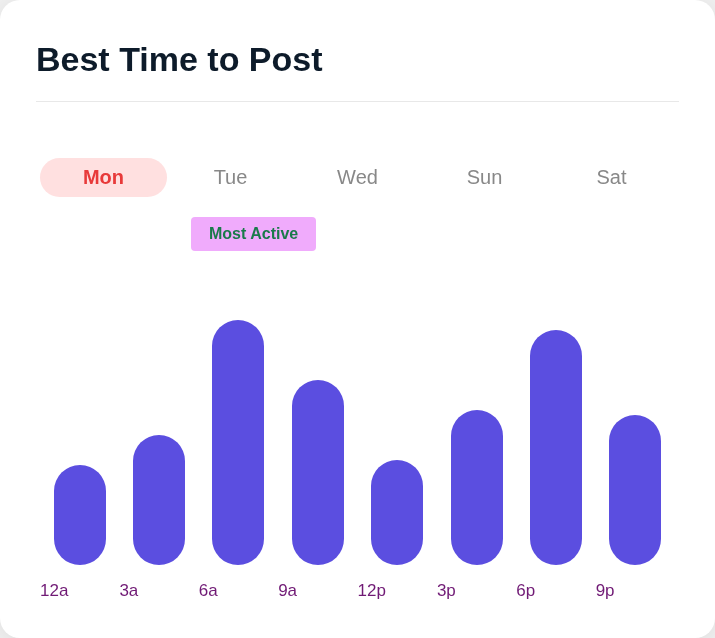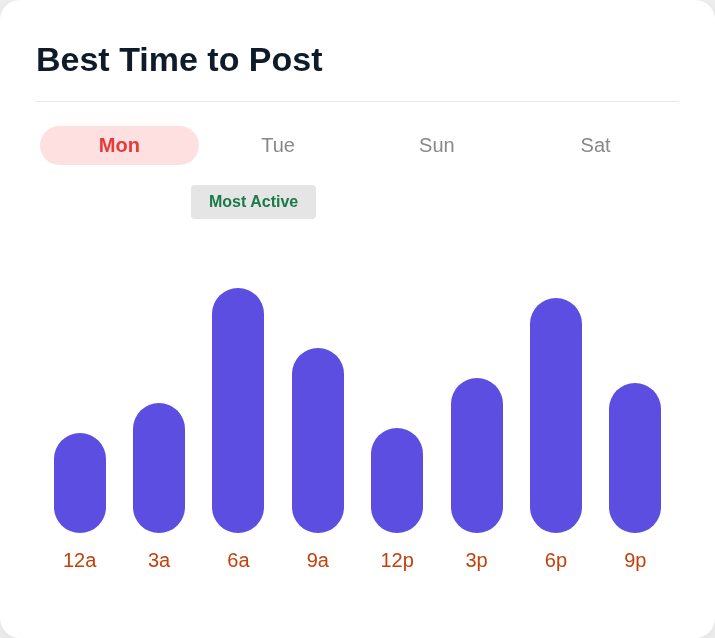--- a/index.html
+++ b/index.html
@@ -36,20 +36,21 @@
       background: #e8e8e8;
       margin-bottom: 24px;
     }
 
     .days-row {
       display: flex;
       align-items: center;
       justify-content: space-between;
       margin-bottom: 28px;
       padding: 0 4px;
+      margin-top: 32px;
     }
 
     .day-item {
       flex: 1;
       text-align: center;
       font-size: 20px;
       font-weight: 400;
       color: #888;
       cursor: pointer;
       padding: 8px 0;
@@ -66,21 +67,21 @@
       position: relative;
       flex: 1;
       display: flex;
       flex-direction: column;
     }
 
     .most-active-badge {
       position: absolute;
       top: -8px;
       left: 155px;
-      background: #e5e5e5;
+      background: #f0abfc;
       color: #1a7a4a;
       font-size: 16px;
       font-weight: 700;
       padding: 8px 18px;
       border-radius: 4px;
       z-index: 10;
       white-space: nowrap;
     }
 
     .bars-container {
@@ -107,37 +108,37 @@
     }
 
     .time-labels {
       display: flex;
       justify-content: space-between;
       padding: 16px 4px 0 4px;
     }
 
     .time-label {
       flex: 1;
-      text-align: center;
-      font-size: 20px;
-      color: #c2410c;
+      font-size: 17px;
+      color: #701a75;
     }
   </style>
 </head>
 <body>
 
 <div class="card">
 
   <div class="title">Best Time to Post</div>
 
   <div class="divider"></div>
 
   <div class="days-row">
       <div class="day-item active">Mon</div>
       <div class="day-item">Tue</div>
+      <div class="day-item">Wed</div>
       <div class="day-item">Sun</div>
       <div class="day-item">Sat</div>
     </div>
 
   <div class="chart-area">
     <div class="most-active-badge">Most Active</div>
     <div class="bars-container">
         <div class="bar-wrapper">
           <div class="bar" style="height: 100px;"></div>
         </div>

